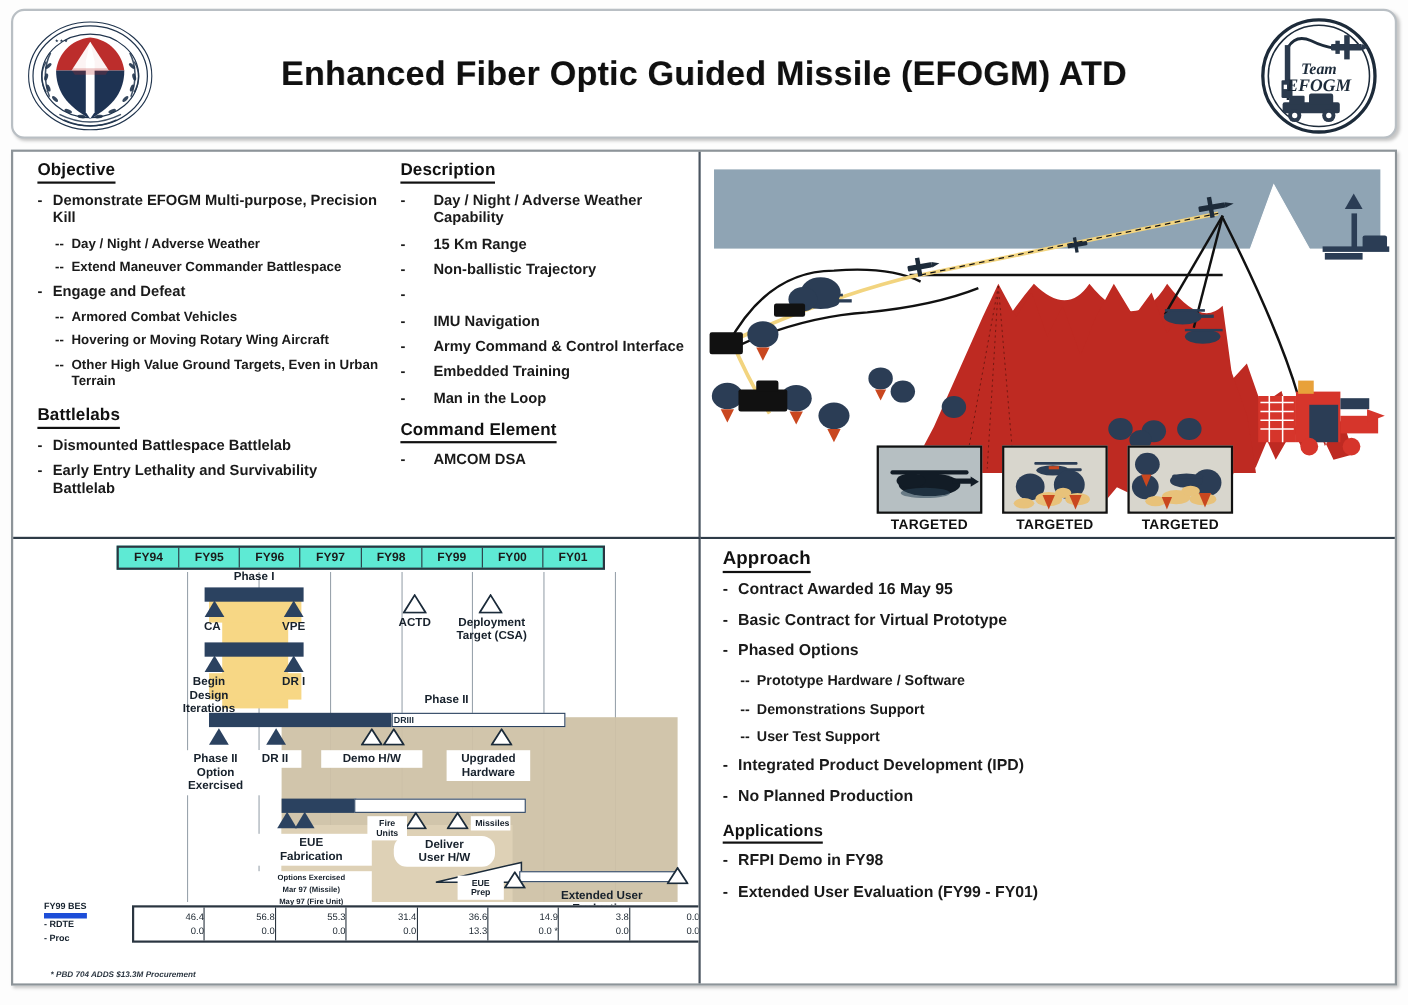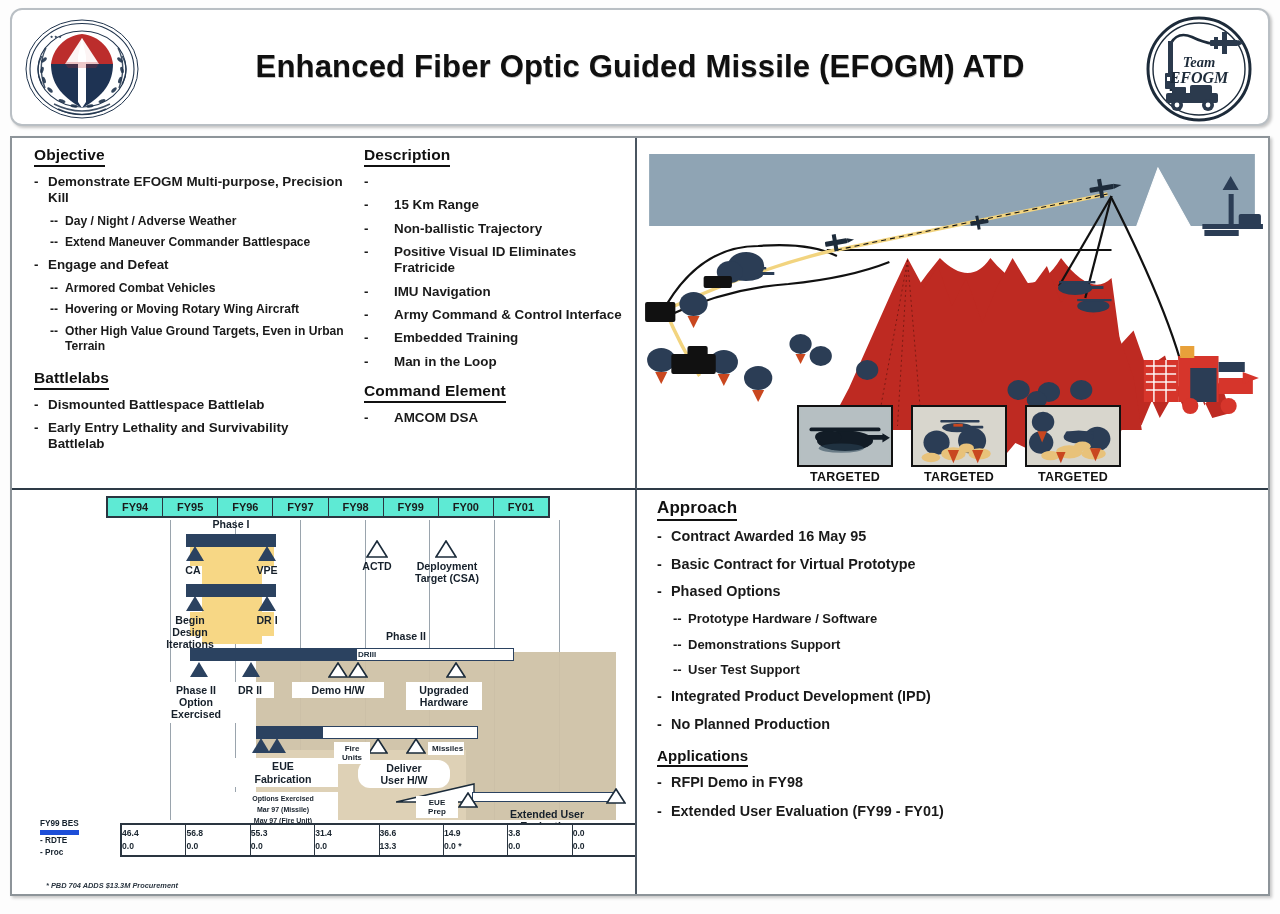--- a/index.html
+++ b/index.html
@@ -127,22 +127,22 @@
     position: absolute; left: 0; top: -2px; width: 76px;
     font-size: 8.2px; font-weight: bold; color: #14202c; line-height: 1.45;
   }
   .budget-label .u { border-bottom: 5px solid #1d4ed8; display: inline-block; }
   .budget-table {
     position: absolute; left: 80px; top: 3px; width: 518px;
     border: 2px solid #2a3540; display: flex; background: #fff;
   }
   .b-col {
     flex: 1; border-right: 1px solid #2a3540;
-    font-size: 8.6px; font-weight: bold; color: #1b2630; text-align: left;
-    padding: 2px 10px 2px 0; line-height: 1.5;
+    font-size: 8.6px; font-weight: normal; color: #1b2630; text-align: right;
+    padding: 2px 0 2px 0; line-height: 1.5;
   }
   .b-col:last-child { border-right: none; }
   .budget-note {
     position: absolute; left: 6px; bottom: -14px;
     font-size: 7.4px; font-style: italic; font-weight: bold; color: #2a3540;
   }
 </style>
 </head>
 <body>
 
@@ -272,32 +272,32 @@
           <span class="dash">-</span>
           <span class="txt">Early Entry Lethality and Survivability Battlelab</span>
         </div>
       </div>
 
       <div class="col-description">
         <div class="sect-head">Description</div>
 
         <div class="bul wide">
           <span class="dash">-</span>
+          <span class="txt">Day / Night / Adverse Weather Capability</span>
         </div>
         <div class="bul wide">
           <span class="dash">-</span>
           <span class="txt">15 Km Range</span>
         </div>
         <div class="bul wide">
           <span class="dash">-</span>
           <span class="txt">Non-ballistic Trajectory</span>
         </div>
         <div class="bul wide">
           <span class="dash">-</span>
-          <span class="txt">Positive Visual ID Eliminates Fratricide</span>
         </div>
         <div class="bul wide">
           <span class="dash">-</span>
           <span class="txt">IMU Navigation</span>
         </div>
         <div class="bul wide">
           <span class="dash">-</span>
           <span class="txt">Army Command &amp; Control Interface</span>
         </div>
         <div class="bul wide">

